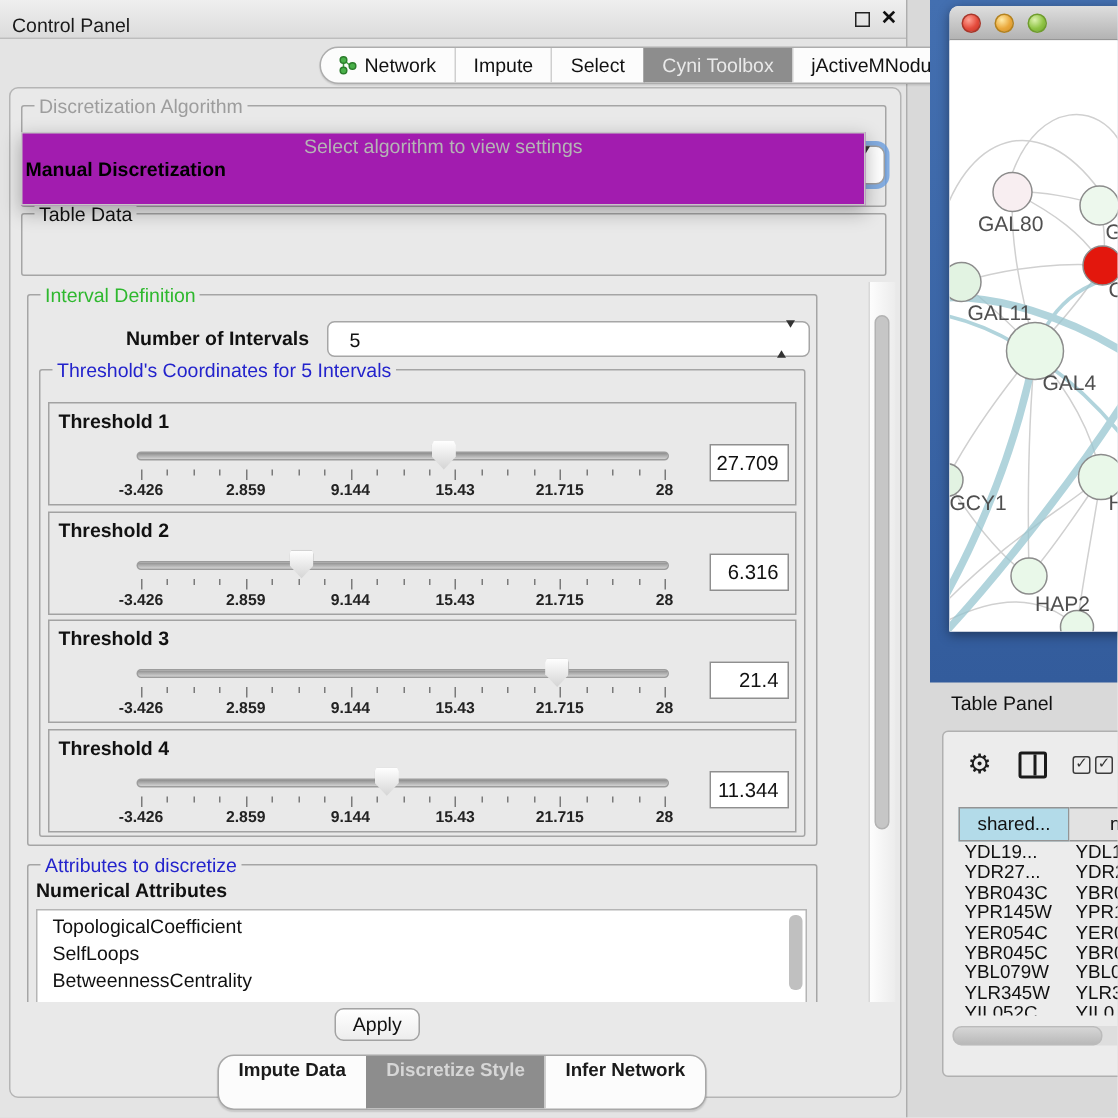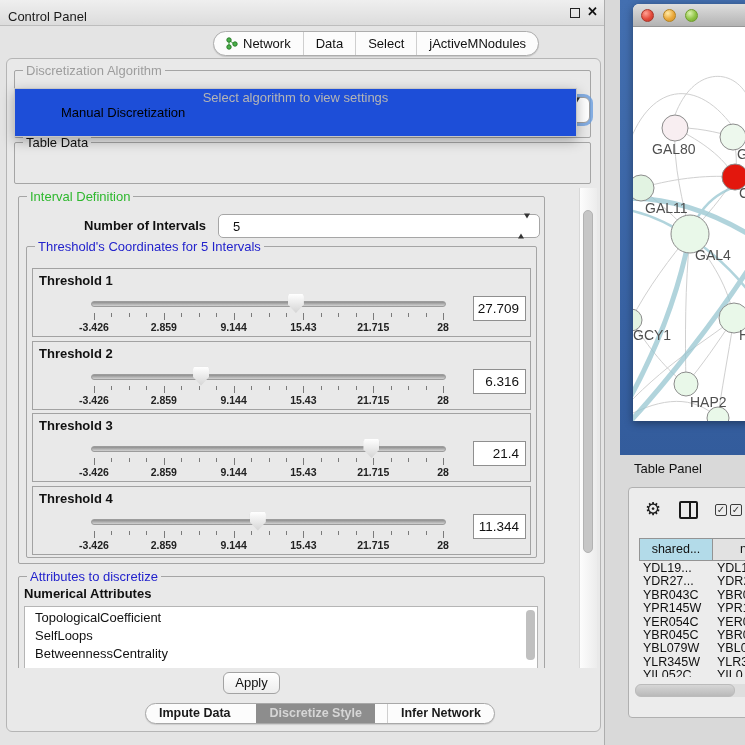--- a/index.html
+++ b/index.html
@@ -37,26 +37,26 @@
   .group-title { position:absolute; top:-8px; left:8px; background:#e9e9e9;
     padding:0 3px; font-size:13px; line-height:15px; white-space:nowrap; }
 
   #disc-group { left:14px; top:70px; width:577px; height:68px; }
   #disc-group .group-title { color:#9d9d9d; }
   #combo-algo { position:absolute; left:22px; top:97px; width:568px; height:26px;
     background:#fff; border:1px solid #9f9f9f; border-radius:6px;
     box-shadow:0 0 0 3px rgba(106,158,222,.8); z-index:1; }
 
   #algo-popup { position:absolute; left:14px; top:88px; width:563px; height:49px;
-    background:#1d4ed8; border:1px solid #c6c6c6;
+    background:#a21caf; border:1px solid #c6c6c6;
     box-shadow:0 4px 12px rgba(0,0,0,.30); z-index:5; }
   #algo-popup .prompt { text-align:center; color:#b5b5b5; font-size:13px;
     line-height:15px; padding-top:1px; }
   #algo-popup .opt { font-size:13px; line-height:16px; padding-left:2px; color:#000; }
-  #algo-popup .opt.highlighted { font-weight:normal;margin-left:44px; }
+  #algo-popup .opt.highlighted { font-weight:bold; }
 
   #td-group { left:14px; top:142px; width:577px; height:42px; }
   #td-group .group-title { color:#111; }
   #combo-table { position:absolute; left:24px; top:152px; width:562px; height:25px;
     background:#fff; border:1px solid #a6a6a6; border-radius:5px; }
   #combo-table .val { position:absolute; left:13px; top:4px; font-size:13px; }
 
   .arrows { position:absolute; right:9px; top:50%; transform:translateY(-50%); }
   .tri-up { width:0; height:0; border-left:3.5px solid transparent;
     border-right:3.5px solid transparent; border-bottom:5px solid #333; margin-bottom:2px; }
@@ -105,23 +105,23 @@
 
   #main-scrollbar { position:absolute; left:565px; top:0; width:18px; height:480px;
     background:linear-gradient(to right,#fdfdfd,#ececec); border-left:1px solid #d8d8d8; }
   #main-scroll-thumb { position:absolute; left:3px; top:22px; width:10px; height:343px;
     background:#c6c6c6; border:1px solid #b2b2b2; border-radius:5px; }
 
   #apply-btn { position:absolute; left:223px; top:672px; width:57px; height:22px;
     background:linear-gradient(#ffffff,#ededed); border:1px solid #a3a3a3;
     border-radius:6px; font-size:13px; text-align:center; line-height:20px; }
 
-  #bottom-tabs { position:absolute; left:145px; top:703px; height:21px; display:flex;
+  #bottom-tabs { position:absolute; left:145px; top:703px; height:37px; display:flex;
     background:#fcfcfc; border:1px solid #a8a8a8; border-radius:11px; overflow:hidden;
-    box-shadow:0 1px 1px rgba(0,0,0,.12);gap:12px; }
+    box-shadow:0 1px 1px rgba(0,0,0,.12); }
   #bottom-tabs .seg { padding:0 13px; font-size:12.5px; font-weight:bold; color:#1a1a1a;
     line-height:19px; border-left:1px solid #cfcfcf; white-space:nowrap; }
   #bottom-tabs .seg:first-child { border-left:none; }
   #bottom-tabs .seg.selected { background:#8d8d8d; color:#d6d6d6; border-left-color:#8d8d8d; }
 
   
   #blue-desktop { position:absolute; left:620px; top:0; width:125px; height:455px;
     background:linear-gradient(#436fb0,#335c9c); }
   #mac-window { position:absolute; left:633px; top:4px; width:120px; height:417px;
     background:#fff; border-radius:6px 6px 0 0;
@@ -181,24 +181,27 @@
         <svg width="12" height="13" viewBox="0 0 12 13">
           <line x1="3" y1="3" x2="8" y2="7" stroke="#3b9e3b"></line>
           <line x1="3" y1="3" x2="3" y2="10" stroke="#3b9e3b"></line>
           <circle cx="3" cy="3" r="2.2" fill="#49b049" stroke="#2c7d2c"></circle>
           <circle cx="9" cy="7" r="2.2" fill="#49b049" stroke="#2c7d2c"></circle>
           <circle cx="3" cy="10" r="2.2" fill="#49b049" stroke="#2c7d2c"></circle>
         </svg>
         <span>Network</span>
       </div>
       <div class="seg">
-        <span>Data</span>
+        <span>Impute</span>
       </div>
       <div class="seg">
         <span>Select</span>
+      </div>
+      <div class="seg selected">
+        <span>Cyni Toolbox</span>
       </div>
       <div class="seg">
         <span>jActiveMNodules</span>
       </div>
     </div>
 
   <div id="content-panel"></div>
 
   <div class="group" id="disc-group">
     <span class="group-title">Discretization Algorithm</span>

